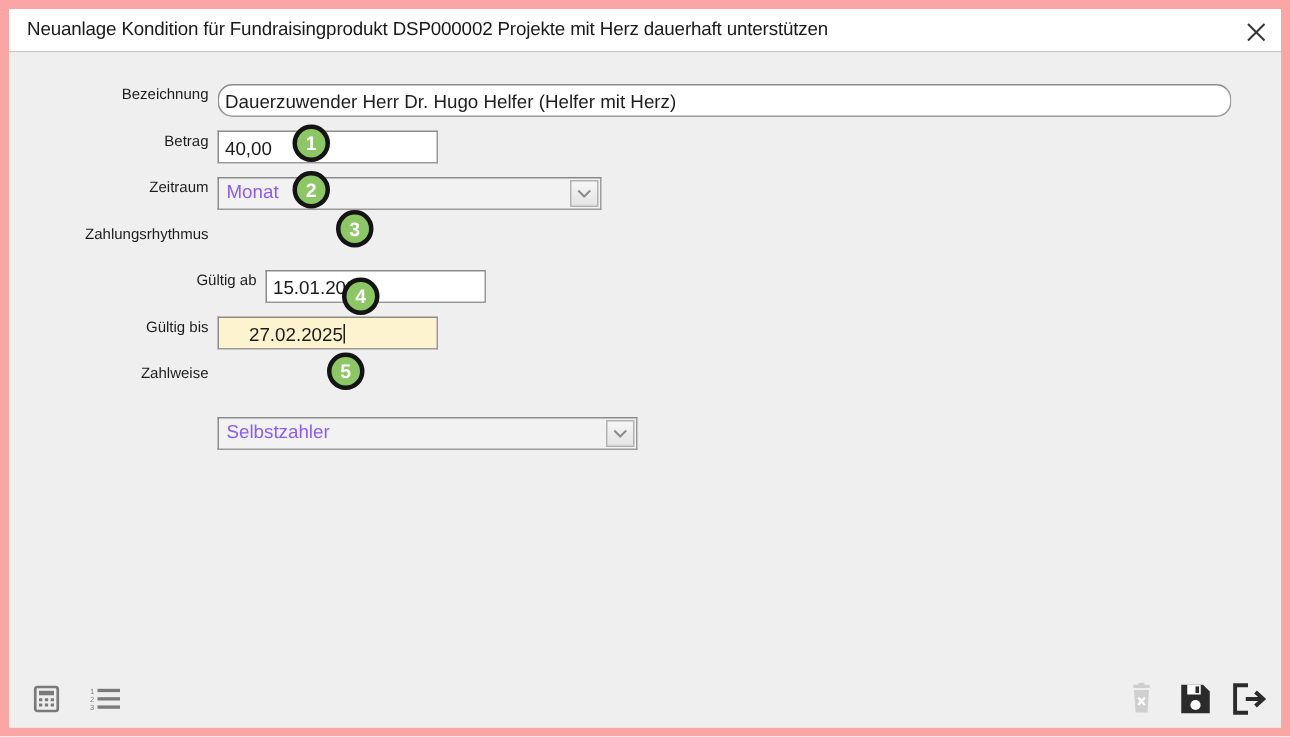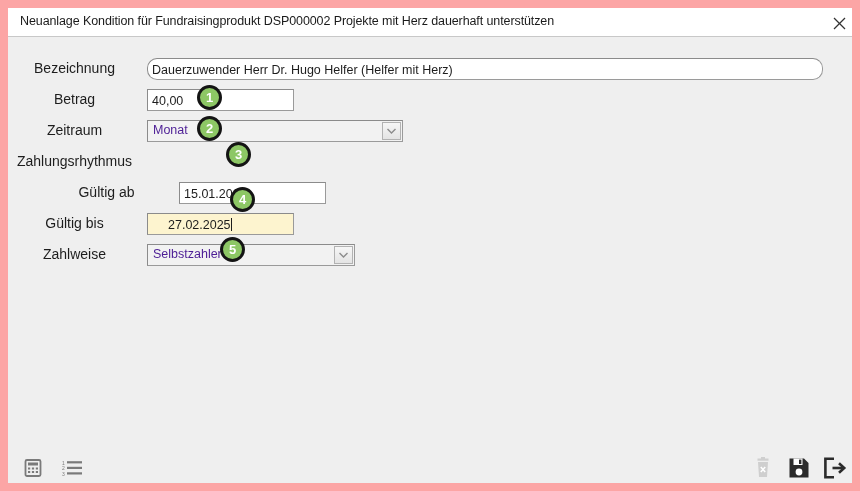--- a/index.html
+++ b/index.html
@@ -10,21 +10,21 @@
   body {
     font-family: "Liberation Sans", sans-serif;
     -webkit-font-smoothing: antialiased;
   }
 
   #window {
     position: relative;
     width: 860px;
     height: 491px;
     box-sizing: border-box;
-    border: 8px solid #fca5a5;
+    border: 6px solid #fca5a5;
     background: #ffffff;
     overflow: hidden;
   }
 
   
   #titlebar {
     position: absolute;
     left: 0; top: 0;
     width: 852px;
     height: 29px;
@@ -67,22 +67,22 @@
   .form-row {
     position: absolute;
     left: 0;
     height: 22px;
   }
   .f-label {
     position: absolute;
     right: 0;
     top: 2px;
     width: 133px;
-    text-align: center;
-    font-size: 14px;
+    text-align: right;
+    font-size: 10px;
     color: #1d1d1d;
     white-space: nowrap;
   }
   .label-wrap {
     position: absolute;
     left: 0;
     top: 0;
     width: 133px;
     height: 22px;
   }
@@ -122,21 +122,21 @@
     background: #f2f2f2;
     border: 1px solid #9a9a9a;
     border-top-color: #8b8b8b;
     border-left-color: #8b8b8b;
   }
   .combo .combo-text {
     position: absolute;
     left: 5px;
     top: 2px;
     font-size: 12.5px;
-    color: #4c1d95;
+    color: #8b5cf6;
     white-space: nowrap;
   }
   .combo .combo-btn {
     position: absolute;
     right: 1px;
     top: 1px;
     width: 19px;
     height: 18px;
     background: linear-gradient(#f6f6f6, #e4e4e4);
     border: 1px solid #b2b2b2;
@@ -263,21 +263,21 @@
       </div>
       <div class="txtbox focused" style="left:139px; width:147px;">
         <span>27.02.2025</span><span class="caret"></span>
       </div>
     </div>
 
     <div class="form-row" style="top:207px; width:830px;">
       <div class="label-wrap">
         <span class="f-label">Zahlweise</span>
       </div>
-      <div class="combo" style="left:139px; width:208px;">
+      <div class="combo" style="left:139px; width:280px;margin-top:36px;">
         <span class="combo-text">Selbstzahler</span>
         <span class="combo-btn">
           <svg width="11" height="8" viewBox="0 0 11 8">
             <polyline points="1.5,2 5.5,6 9.5,2" fill="none" stroke="#8c8c8c" stroke-width="1.4"></polyline>
           </svg>
         </span>
       </div>
     </div>
 
     <div class="badge" style="left:189px; top:48px;">1</div>

